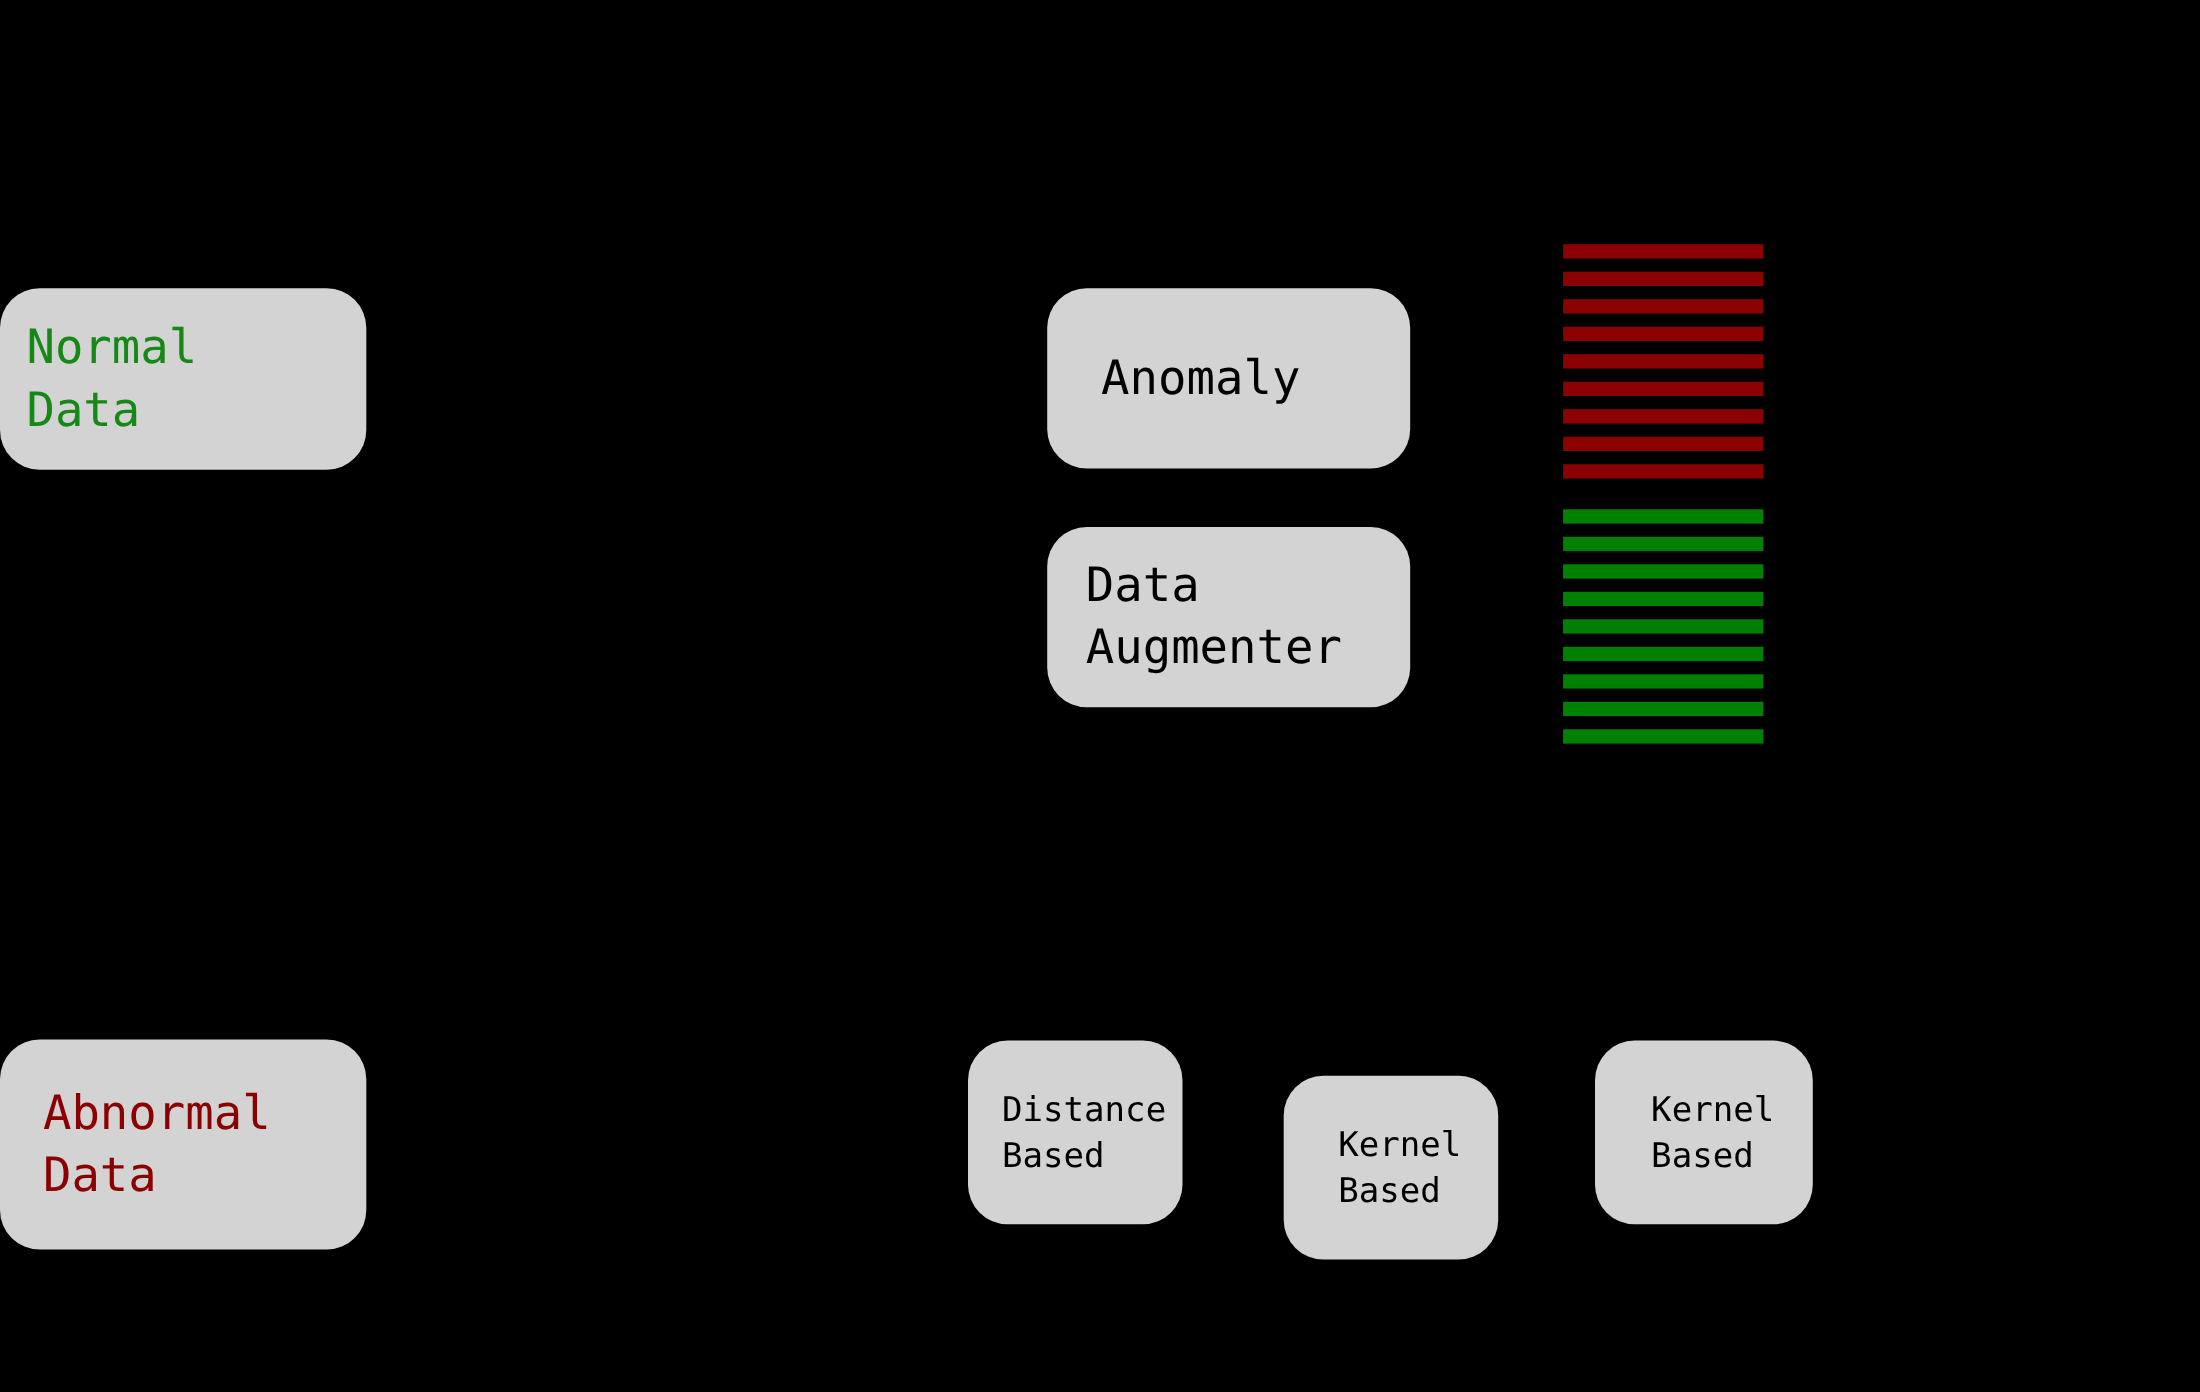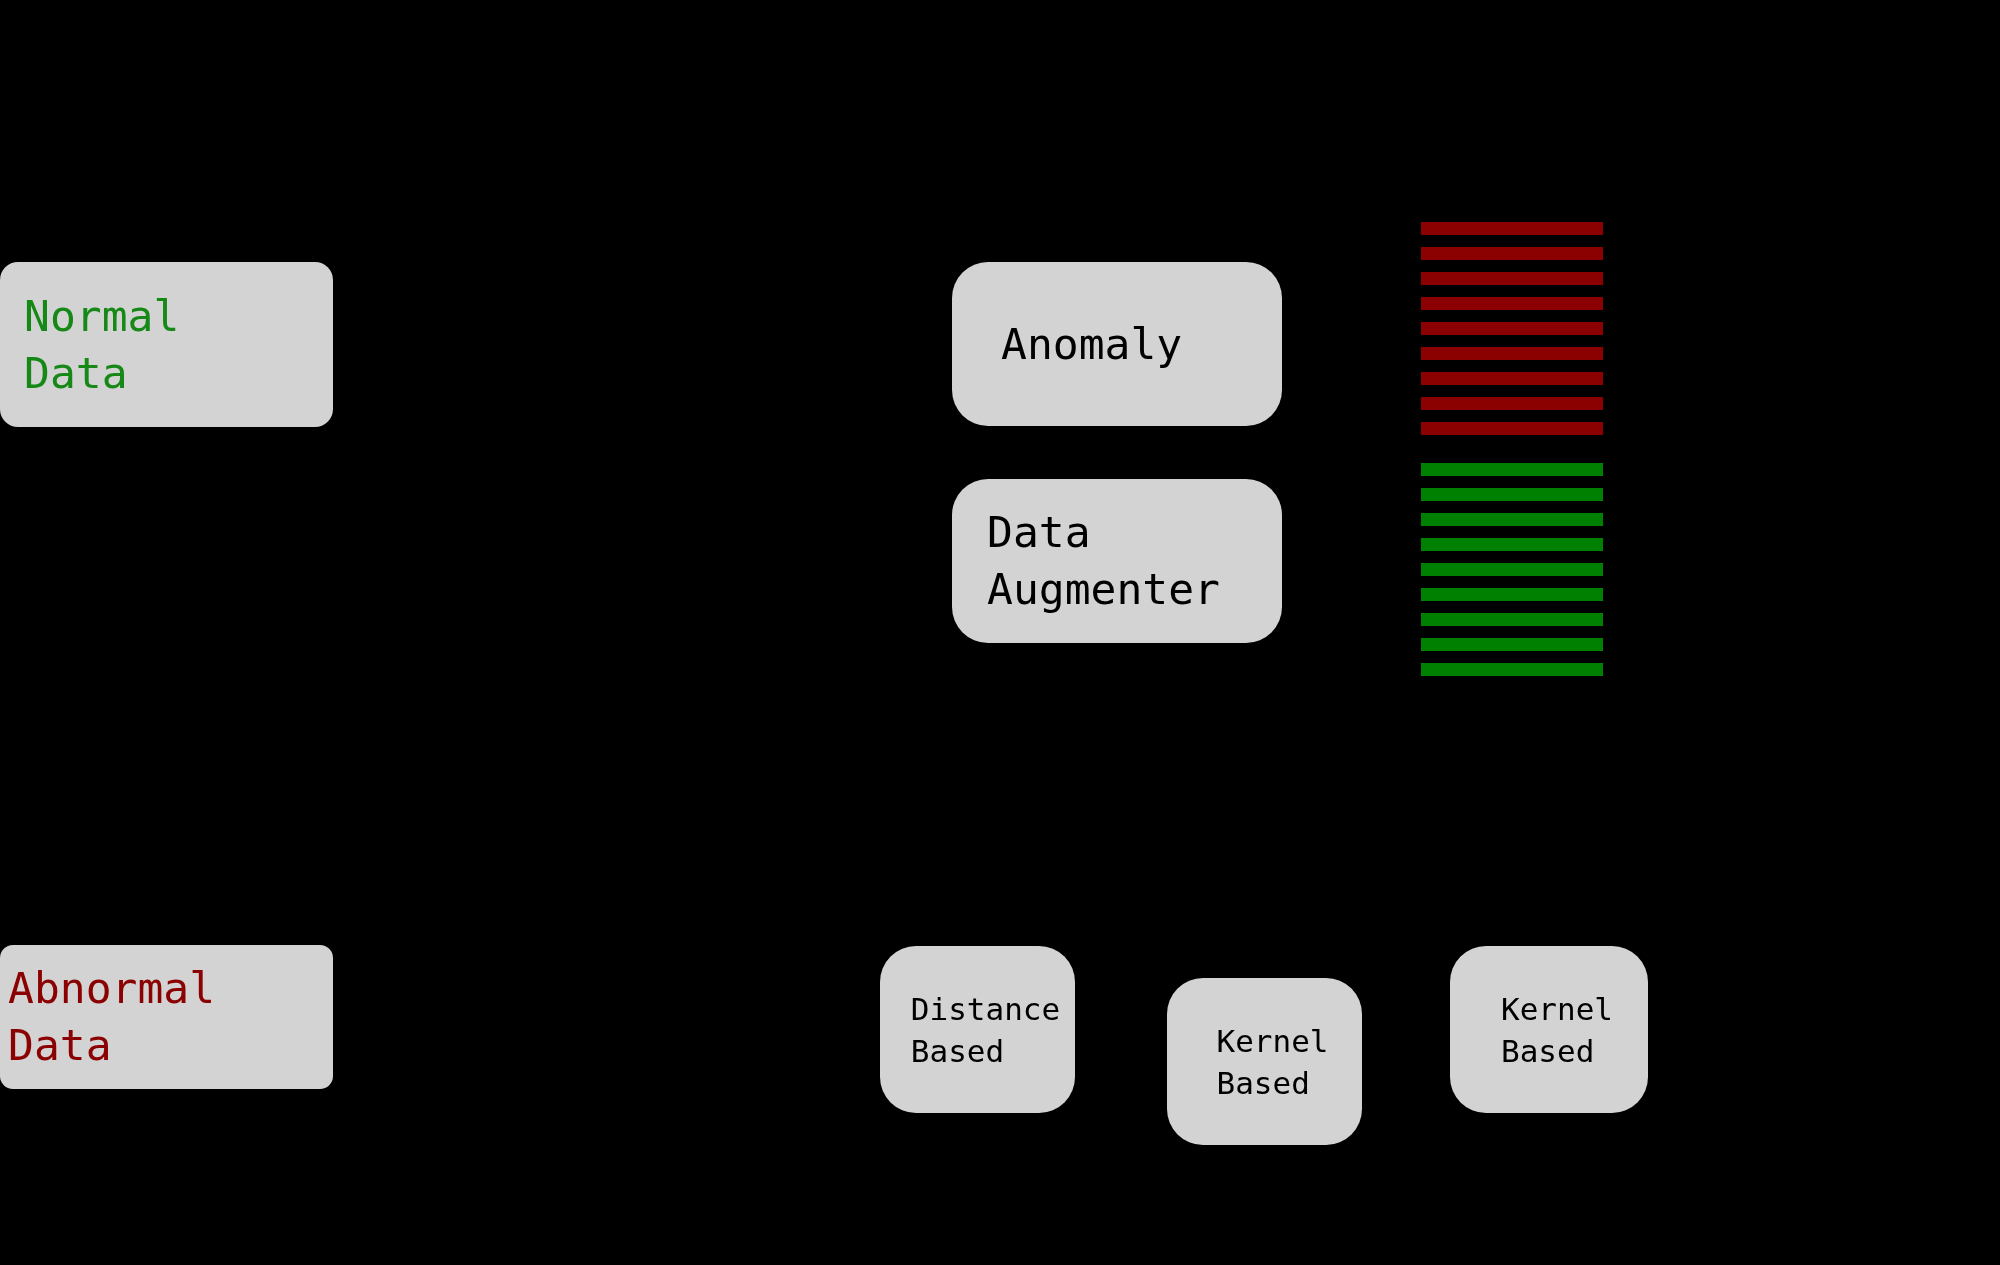--- a/index.html
+++ b/index.html
@@ -21,22 +21,22 @@
     box-sizing: border-box;
   }
   .box .line { white-space: pre; }
   .big  { font-size: 43px; line-height: 57px; }
   .small{ font-size: 31px; line-height: 42px; }
   .text-green { color: #168816; }
   .text-darkred { color: #8B0000; }
   .text-black { color: #000000; padding-left: 16px; }
 
   
-  #box-normal    { left: 0px;    top: 262px; width: 333px; height: 165px; padding-left: 24px; border-radius: 18px; }
-  #box-abnormal  { left: 0px;    top: 945px; width: 333px; height: 144px; padding-left: 8px; border-radius: 13px; }
+  #box-normal    { left: 0px;    top: 262px; width: 333px; height: 165px; padding-left: 24px; }
+  #box-abnormal  { left: 0px;    top: 945px; width: 333px; height: 191px; padding-left: 39px; }
   #box-anomgen   { left: 952px;  top: 262px; width: 330px; height: 164px; padding-left: 49px; gap: 12px; }
   #box-dataaug   { left: 952px;  top: 479px; width: 330px; height: 164px; padding-left: 35px; }
   #box-distance  { left: 880px;  top: 946px; width: 195px; height: 167px; align-items: center; }
   #box-kernel    { left: 1167px; top: 978px; width: 195px; height: 167px; align-items: center; }
   #box-neurone   { left: 1450px; top: 946px; width: 198px; height: 167px; align-items: center; }
   .centered-block { display: inline-block; text-align: left; }
 
   
   .stripe-stack {
     position: absolute;

